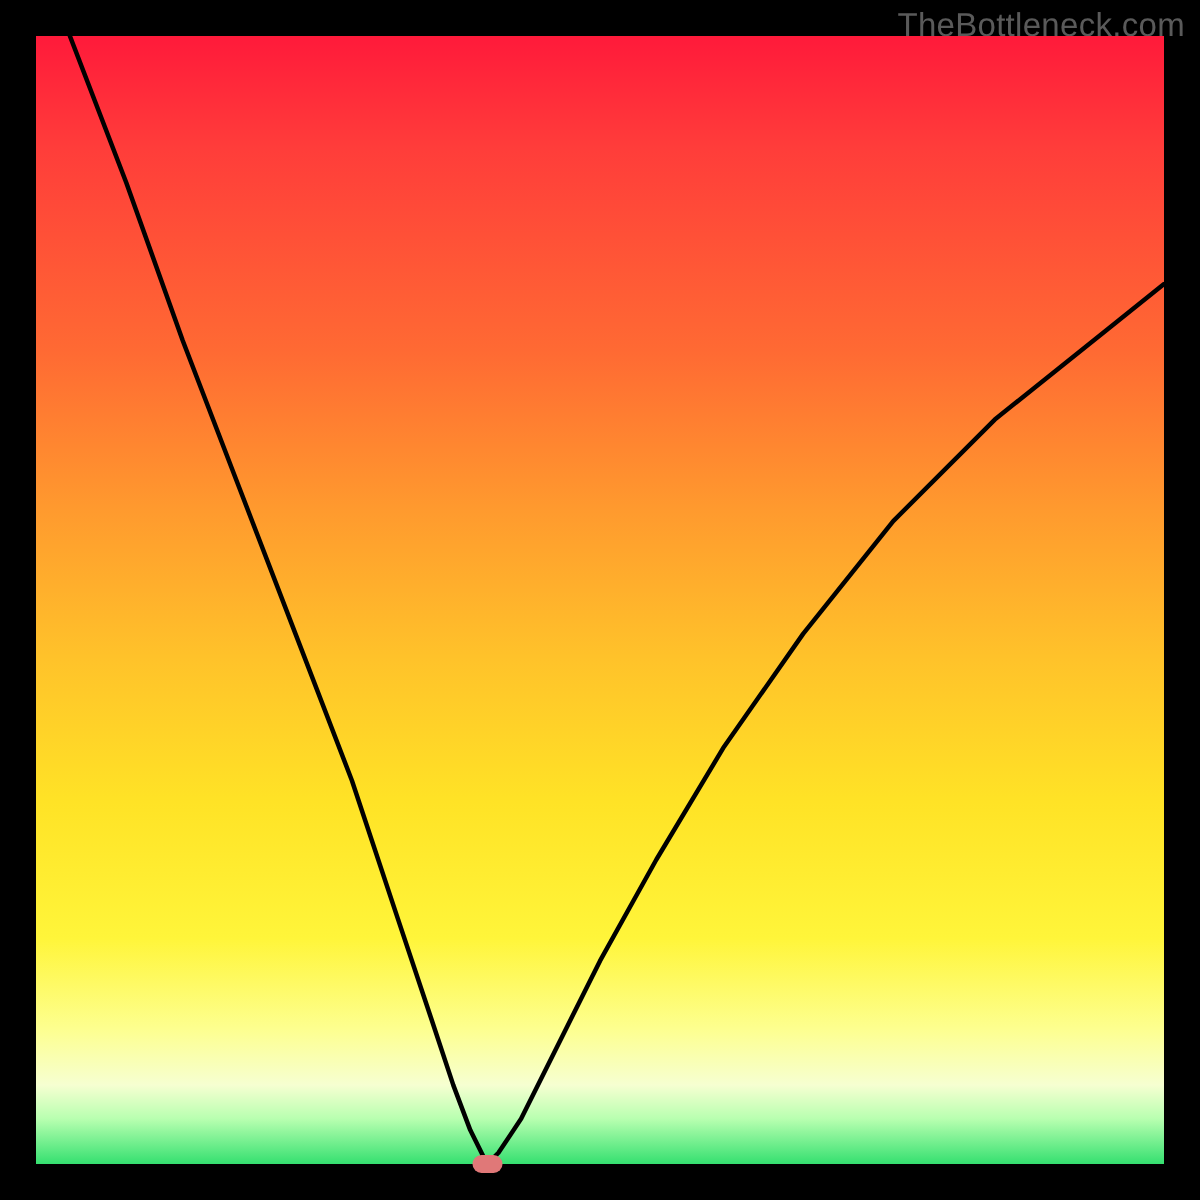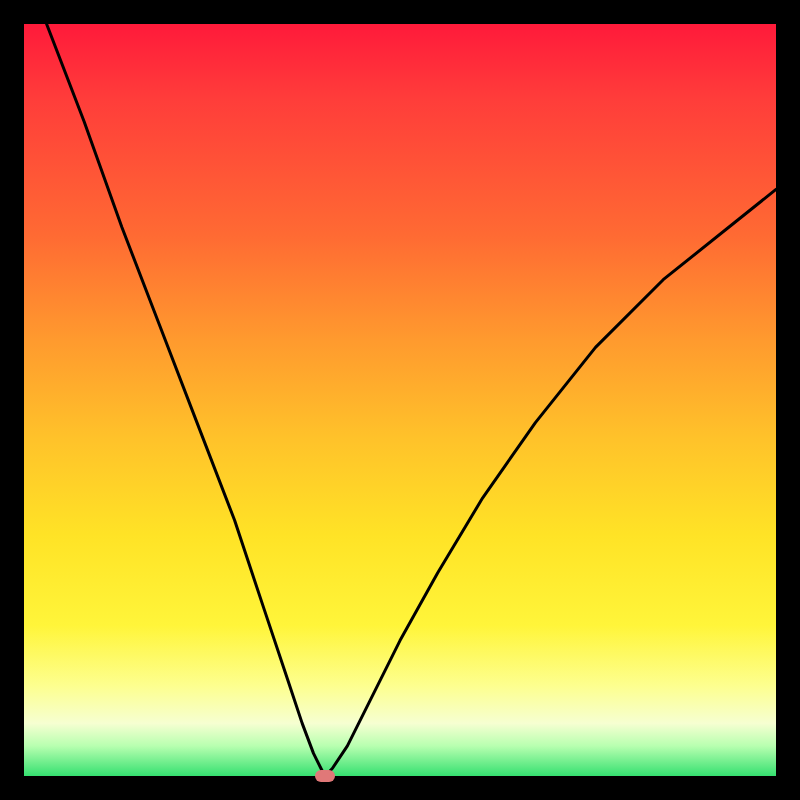--- a/index.html
+++ b/index.html
@@ -64,20 +64,21 @@
     font-weight: 500;
     letter-spacing: 0.2px;
     user-select: none;
   }
 </style>
 </head>
 <body>
 
 <div class="stage">
 
+  <div class="watermark">TheBottleneck.com</div>
 
   <div class="plot">
     <svg class="curve" viewBox="0 0 752 752" preserveAspectRatio="none">
       <path id="curve-path" fill="none" stroke="#000000" stroke-width="3" stroke-linecap="round" stroke-linejoin="round" d="M22.6 0.0 L60.2 97.8 L97.8 203.0 L135.4 300.8 L173.0 398.6 L210.6 496.3 L240.6 586.6 L263.2 654.2 L278.2 699.4 L289.5 729.4 L297.0 744.5 L300.8 752.0 L308.3 744.5 L323.4 721.9 L345.9 676.8 L376.0 616.6 L413.6 549.0 L458.7 473.8 L511.4 398.6 L571.5 323.4 L639.2 255.7 L714.4 195.5 L752.0 165.4"></path>
     </svg>
     <div id="min-marker" class="marker" style="left: 300.8px; top: 752px; background: rgb(224, 120, 120);"></div>
   </div>
 
 </div>
 

